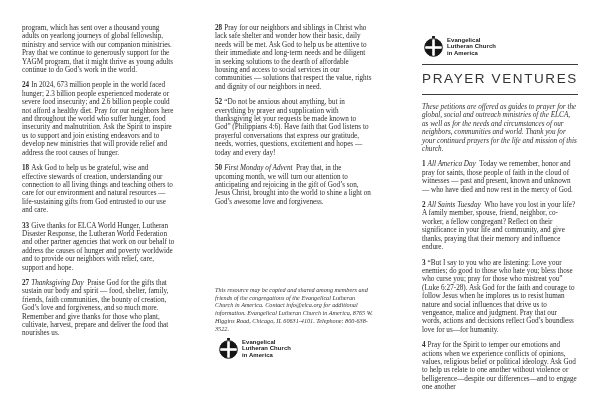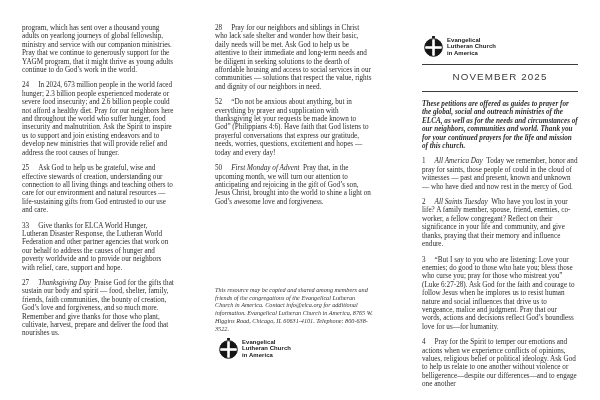--- a/index.html
+++ b/index.html
@@ -6,21 +6,21 @@
   body{
     width:600px;height:400px;background:#ffffff;position:relative;overflow:hidden;
     font-family:"Liberation Serif", serif;color:#2b2b2b;
   }
   .page{position:absolute;inset:0;background:#fff;}
   .col{position:absolute;top:24px;font-size:7.2px;line-height:8.4px;text-align:left;}
   .col-left{left:22px;width:153px;}
   .col-mid{left:215px;width:157px;}
   .col-right{left:422px;top:36px;width:156px;}
   p.para{margin:0 0 7px 0;}
-  .pnum{font-weight:normal;margin-right:9px;}
+  .pnum{font-weight:bold;margin-right:2px;}
   .pnum:empty{display:none;margin:0;}
   .plead{font-style:italic;margin-right:3.5px;}
   .plead:empty{display:none;margin:0;}
   .copyright{
     position:absolute;left:215px;top:286px;width:160px;
     font-size:6.2px;line-height:7.7px;font-style:italic;color:#333;
   }
   .logo{display:flex;align-items:center;gap:4px;}
   .logo-mid{position:absolute;left:219px;top:338px;}
   .logo-right{margin:0 0 7px 2px;}
@@ -32,31 +32,31 @@
   .rule{border:0;border-top:1.2px solid #3c3c3c;margin:0;width:156px;}
   .masthead{text-align:center;margin:6px 0 8px 0;}
   .masthead-title{
     font-family:"Liberation Sans", sans-serif;font-weight:400;color:#343434;
     font-size:13.5px;line-height:15px;letter-spacing:1.6px;margin-top:5px;
   }
   .masthead-sub{
     font-family:"Liberation Sans", sans-serif;font-weight:400;color:#3a3a3a;
     font-size:9.8px;line-height:12px;letter-spacing:1.1px;margin-bottom:5px;
   }
-  .intro{font-style:italic;color:#303030;margin:0 0 7px 0;font-weight:bold;}
+  .intro{font-style:italic;color:#303030;margin:0 0 7px 0;}
 </style>
 </head>
 <body>
 
 <div class="page">
 
   <div class="col col-left">
     <p class="para"><span>program, which has sent over a thousand young adults on yearlong journeys of global fellowship, ministry and service with our companion ministries. Pray that we continue to generously support for the YAGM program, that it might thrive as young adults continue to do God’s work in the world.</span></p>
     <p class="para"><span class="pnum">24</span><span>In 2024, 673 million people in the world faced hunger; 2.3 billion people experienced moderate or severe food insecurity; and 2.6 billion people could not afford a healthy diet. Pray for our neighbors here and throughout the world who suffer hunger, food insecurity and malnutrition. Ask the Spirit to inspire us to support and join existing endeavors and to develop new ministries that will provide relief and address the root causes of hunger.</span></p>
-    <p class="para"><span class="pnum">25</span><span>Ask God to help us be grateful, wise and effective stewards of creation, understanding our connection to all living things and teaching others to care for our environment and natural resources — life-sustaining gifts from God entrusted to our use and care.</span></p>
+    <p class="para"><span class="pnum">18</span><span>Ask God to help us be grateful, wise and effective stewards of creation, understanding our connection to all living things and teaching others to care for our environment and natural resources — life-sustaining gifts from God entrusted to our use and care.</span></p>
     <p class="para"><span class="pnum">33</span><span>Give thanks for ELCA World Hunger, Lutheran Disaster Response, the Lutheran World Federation and other partner agencies that work on our behalf to address the causes of hunger and poverty worldwide and to provide our neighbors with relief, care, support and hope.</span></p>
     <p class="para"><span class="pnum">27</span><span class="plead">Thanksgiving Day</span><span>Praise God for the gifts that sustain our body and spirit — food, shelter, family, friends, faith communities, the bounty of creation, God’s love and forgiveness, and so much more. Remember and give thanks for those who plant, cultivate, harvest, prepare and deliver the food that nourishes us.</span></p>
   </div>
 
   <div class="col col-mid">
     <p class="para"><span class="pnum">28</span><span>Pray for our neighbors and siblings in Christ who lack safe shelter and wonder how their basic, daily needs will be met. Ask God to help us be attentive to their immediate and long-term needs and be diligent in seeking solutions to the dearth of affordable housing and access to social services in our communities — solutions that respect the value, rights and dignity of our neighbors in need.</span></p>
     <p class="para"><span class="pnum">52</span><span>“Do not be anxious about anything, but in everything by prayer and supplication with thanksgiving let your requests be made known to God” (Philippians 4:6). Have faith that God listens to prayerful conversations that express our gratitude, needs, worries, questions, excitement and hopes — today and every day!</span></p>
     <p class="para"><span class="pnum">50</span><span class="plead">First Monday of Advent</span><span>Pray that, in the upcoming month, we will turn our attention to anticipating and rejoicing in the gift of God’s son, Jesus Christ, brought into the world to shine a light on God’s awesome love and forgiveness.</span></p>
   </div>
 
@@ -93,25 +93,25 @@
       </span>
       <span class="logo-text">
         <span>Evangelical</span><br>
         <span>Lutheran Church</span><br>
         <span>in America</span>
       </span>
     </div>
 
     <hr class="rule">
     <div class="masthead">
-      <div class="masthead-sub">NOVEMBER 2025</div>
+      <div class="masthead-title">PRAYER VENTURES</div>
     </div>
     <hr class="rule" style="margin-bottom:8px;">
 
     <p class="para intro">These petitions are offered as guides to prayer for the global, social and outreach ministries of the ELCA, as well as for the needs and circumstances of our neighbors, communities and world. Thank you for your continued prayers for the life and mission of this church.</p>
 
-    <p class="para"><span class="pnum">1</span><span class="plead">All America Day</span><span>Today we remember, honor and pray for saints, those people of could in the cloud of witnesses — past and present, known and unknown — who have died and now rest in the mercy of God.</span></p>
-    <p class="para"><span class="pnum">2</span><span class="plead">All Saints Tuesday</span><span>Who have you lost in your life? A family member, spouse, friend, enemies, co-worker, a fellow congregant? Reflect on their significance in your life and community, and give thanks, praying that their memory and influence endure.</span></p>
+    <p class="para"><span class="pnum">1</span><span class="plead">All America Day</span><span>Today we remember, honor and pray for saints, those people of faith in the cloud of witnesses — past and present, known and unknown — who have died and now rest in the mercy of God.</span></p>
+    <p class="para"><span class="pnum">2</span><span class="plead">All Saints Tuesday</span><span>Who have you lost in your life? A family member, spouse, friend, neighbor, co-worker, a fellow congregant? Reflect on their significance in your life and community, and give thanks, praying that their memory and influence endure.</span></p>
     <p class="para"><span class="pnum">3</span><span>“But I say to you who are listening: Love your enemies; do good to those who hate you; bless those who curse you; pray for those who mistreat you” (Luke 6:27-28). Ask God for the faith and courage to follow Jesus when he implores us to resist human nature and social influences that drive us to vengeance, malice and judgment. Pray that our words, actions and decisions reflect God’s boundless love for us—for humanity.</span></p>
     <p class="para"><span class="pnum">4</span><span>Pray for the Spirit to temper our emotions and actions when we experience conflicts of opinions, values, religious belief or political ideology. Ask God to help us relate to one another without violence or belligerence—despite our differences—and to engage one another</span></p>
   </div>
 
 </div>
 
 </body></html>

